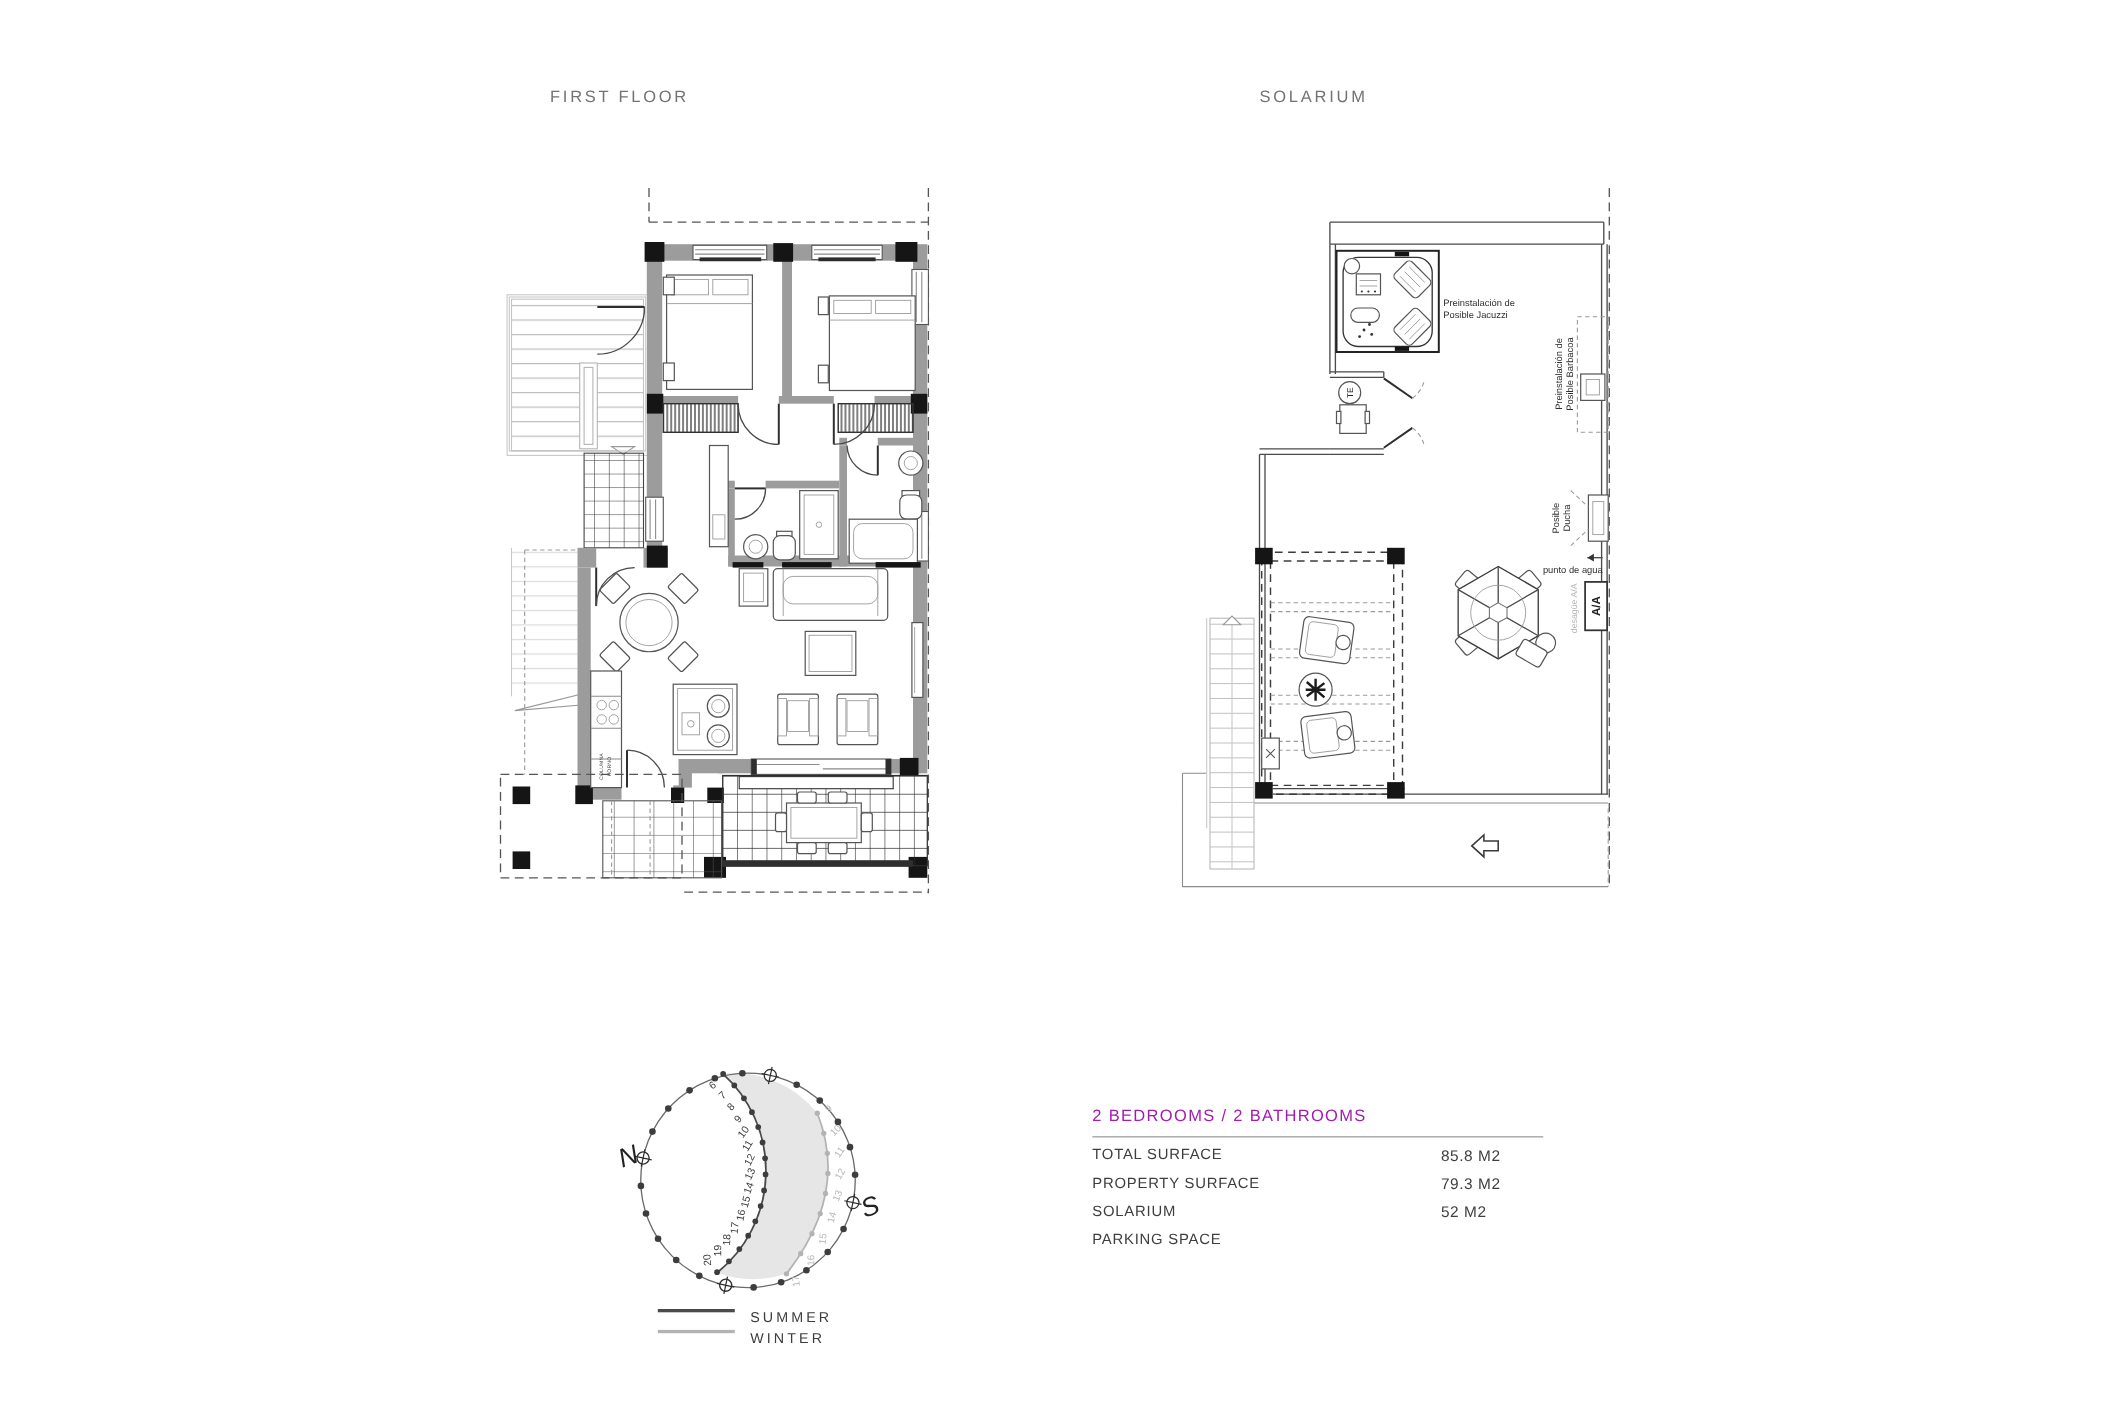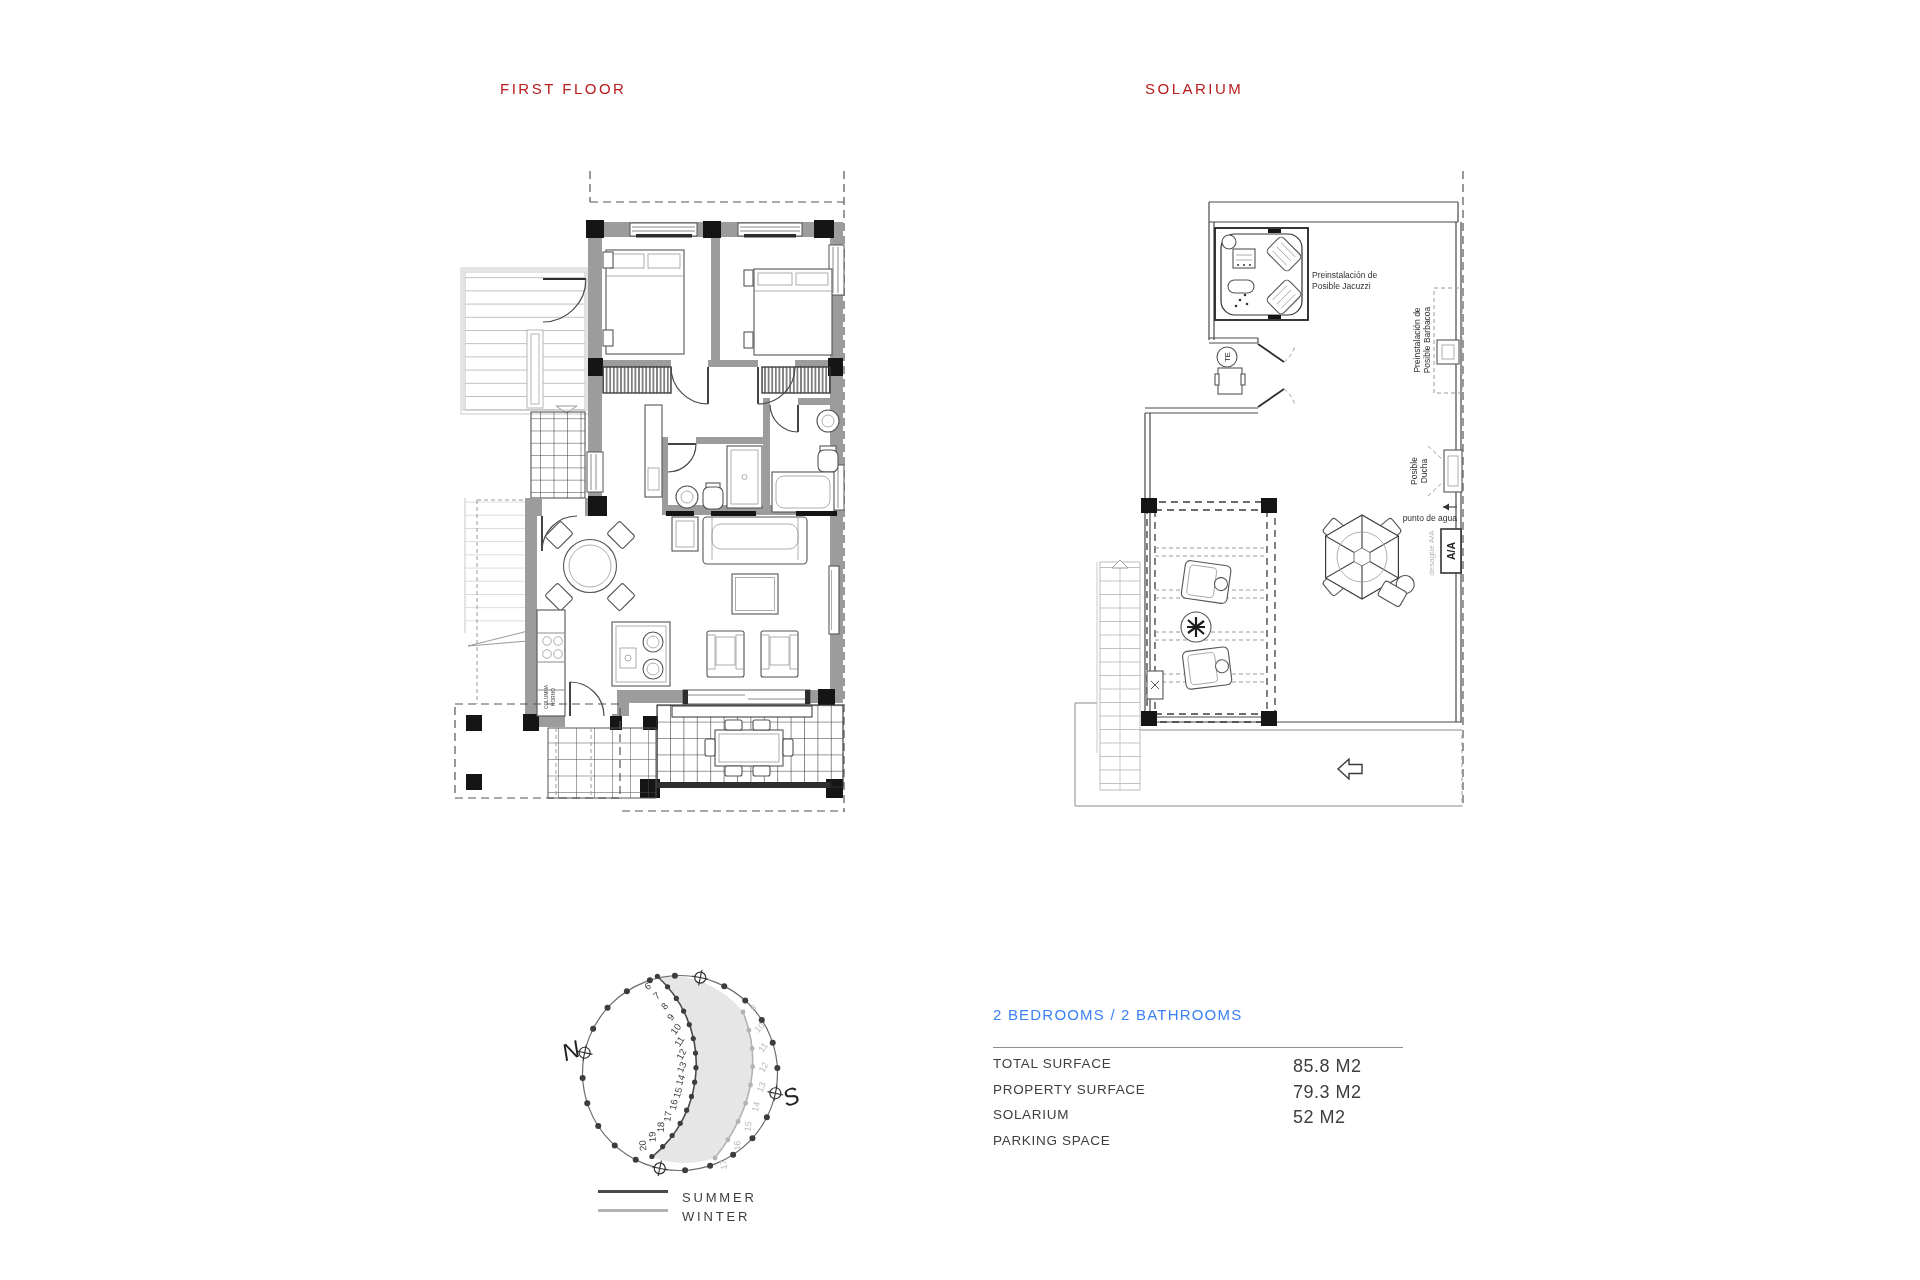--- a/index.html
+++ b/index.html
@@ -3,45 +3,45 @@
 <meta charset="utf-8">
 <style>
   :root{
     --c-wall:#9c9c9c; --c-black:#151515; --c-line:#4a4a4a; --c-thin:#6f6f6f;
     --c-light:#c7c7c7; --c-shade:#e6e6e6; --c-winter:#b3b3b3; --c-text:#3e3e3e;
   }
   *{margin:0;padding:0;box-sizing:border-box}
   html,body{width:1920px;height:1280px;background:#fff;overflow:hidden;
     font-family:"Liberation Sans", sans-serif;color:var(--c-text)}
   #stage{position:relative;width:1920px;height:1280px;background:#fff}
-  .plan-title{position:absolute;font-size:15px;letter-spacing:2.5px;color:#b91c1c}
+  .plan-title{position:absolute;font-size:15px;letter-spacing:2.5px;color:#737373}
   svg{position:absolute;overflow:visible}
   svg text{font-family:"Liberation Sans", sans-serif}
   .wall{fill:var(--c-wall)}
   .blk{fill:var(--c-black)}
   .ln{stroke:var(--c-line);fill:none;stroke-width:1.2px}
   .ln2{stroke:#2e2e2e;fill:none;stroke-width:1.8px}
   .thin{stroke:#8c8c8c;fill:none;stroke-width:1px}
   .furn{fill:#fff;stroke:#555;stroke-width:1.1px}
   .furnT{fill:none;stroke:#999;stroke-width:.8px}
   .lt{stroke:#c9c9c9;fill:none;stroke-width:1px}
   .dash{stroke:#555;stroke-dasharray:8 5;fill:none;stroke-width:1.2px}
   .dashlt{stroke:#9a9a9a;stroke-dasharray:4 3;fill:none;stroke-width:1px}
   .dashp{stroke:#3c3c3c;stroke-dasharray:7 5;fill:none;stroke-width:1.3px}
   .anno{font-size:8.5px;fill:#2f2f2f}
   .annolt{font-size:8px;fill:#b5b5b5}
   .tiny{font-size:4.6px;fill:#444;letter-spacing:.2px}
   
   #spec{position:absolute;left:993px;top:1006px;width:410px}
-  #spec .spec-title{font-size:15px;letter-spacing:1.2px;color:#3b82f6;
-    padding-bottom:24px;border-bottom:1.5px solid #8f8f8f}
+  #spec .spec-title{font-size:15px;letter-spacing:1.2px;color:#a21caf;
+    padding-bottom:10px;border-bottom:1.5px solid #8f8f8f}
   #spec .spec-rows{margin-top:8px}
   #spec .spec-row{position:relative;height:25.7px;display:flex;align-items:flex-start}
   #spec .spec-label{font-size:13.5px;letter-spacing:.7px}
-  #spec .spec-value{position:absolute;left:300px;font-size:18px;letter-spacing:.5px}
+  #spec .spec-value{position:absolute;left:317px;font-size:14px;letter-spacing:.5px}
   
   #legend{position:absolute;left:598px;top:1190px}
   .leg-row{display:flex;align-items:flex-start;height:19px}
   .leg-line{width:70px;height:2.5px;margin-right:14px}
   .leg-label{font-size:13px;letter-spacing:2.8px;color:#3d3d3d}
 </style>
 </head>
 <body>
 
 <div id="stage">

